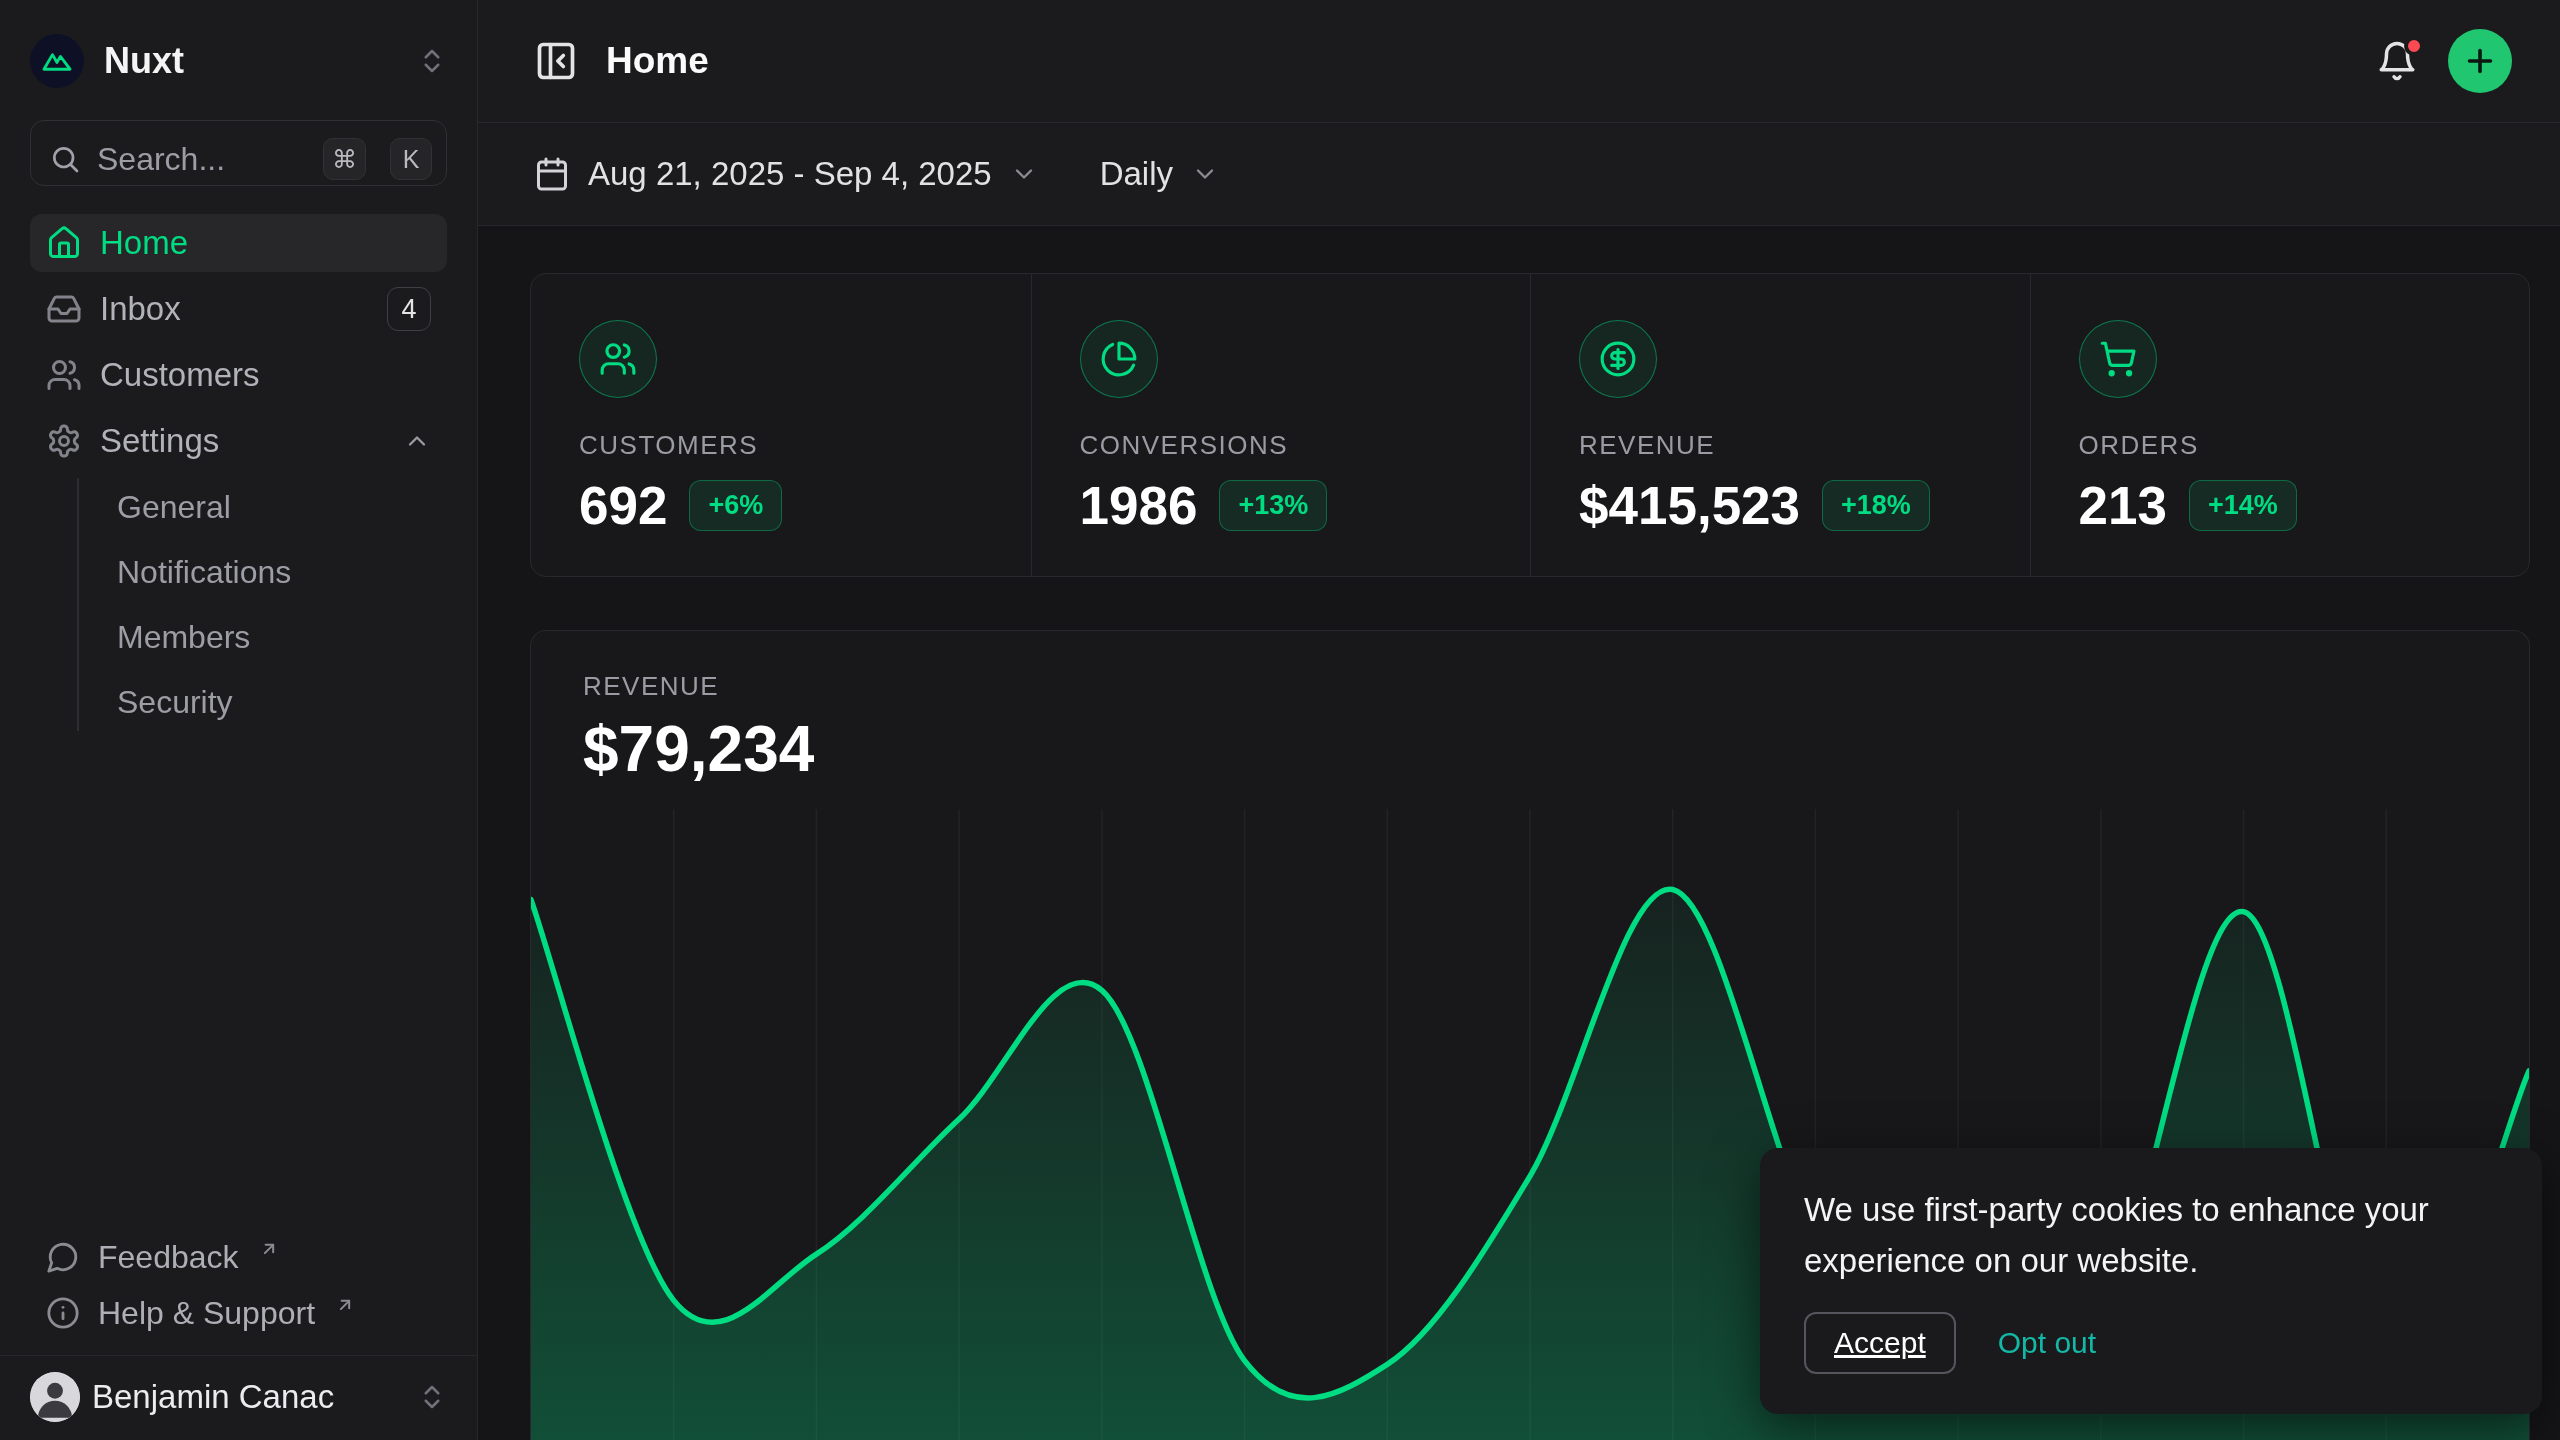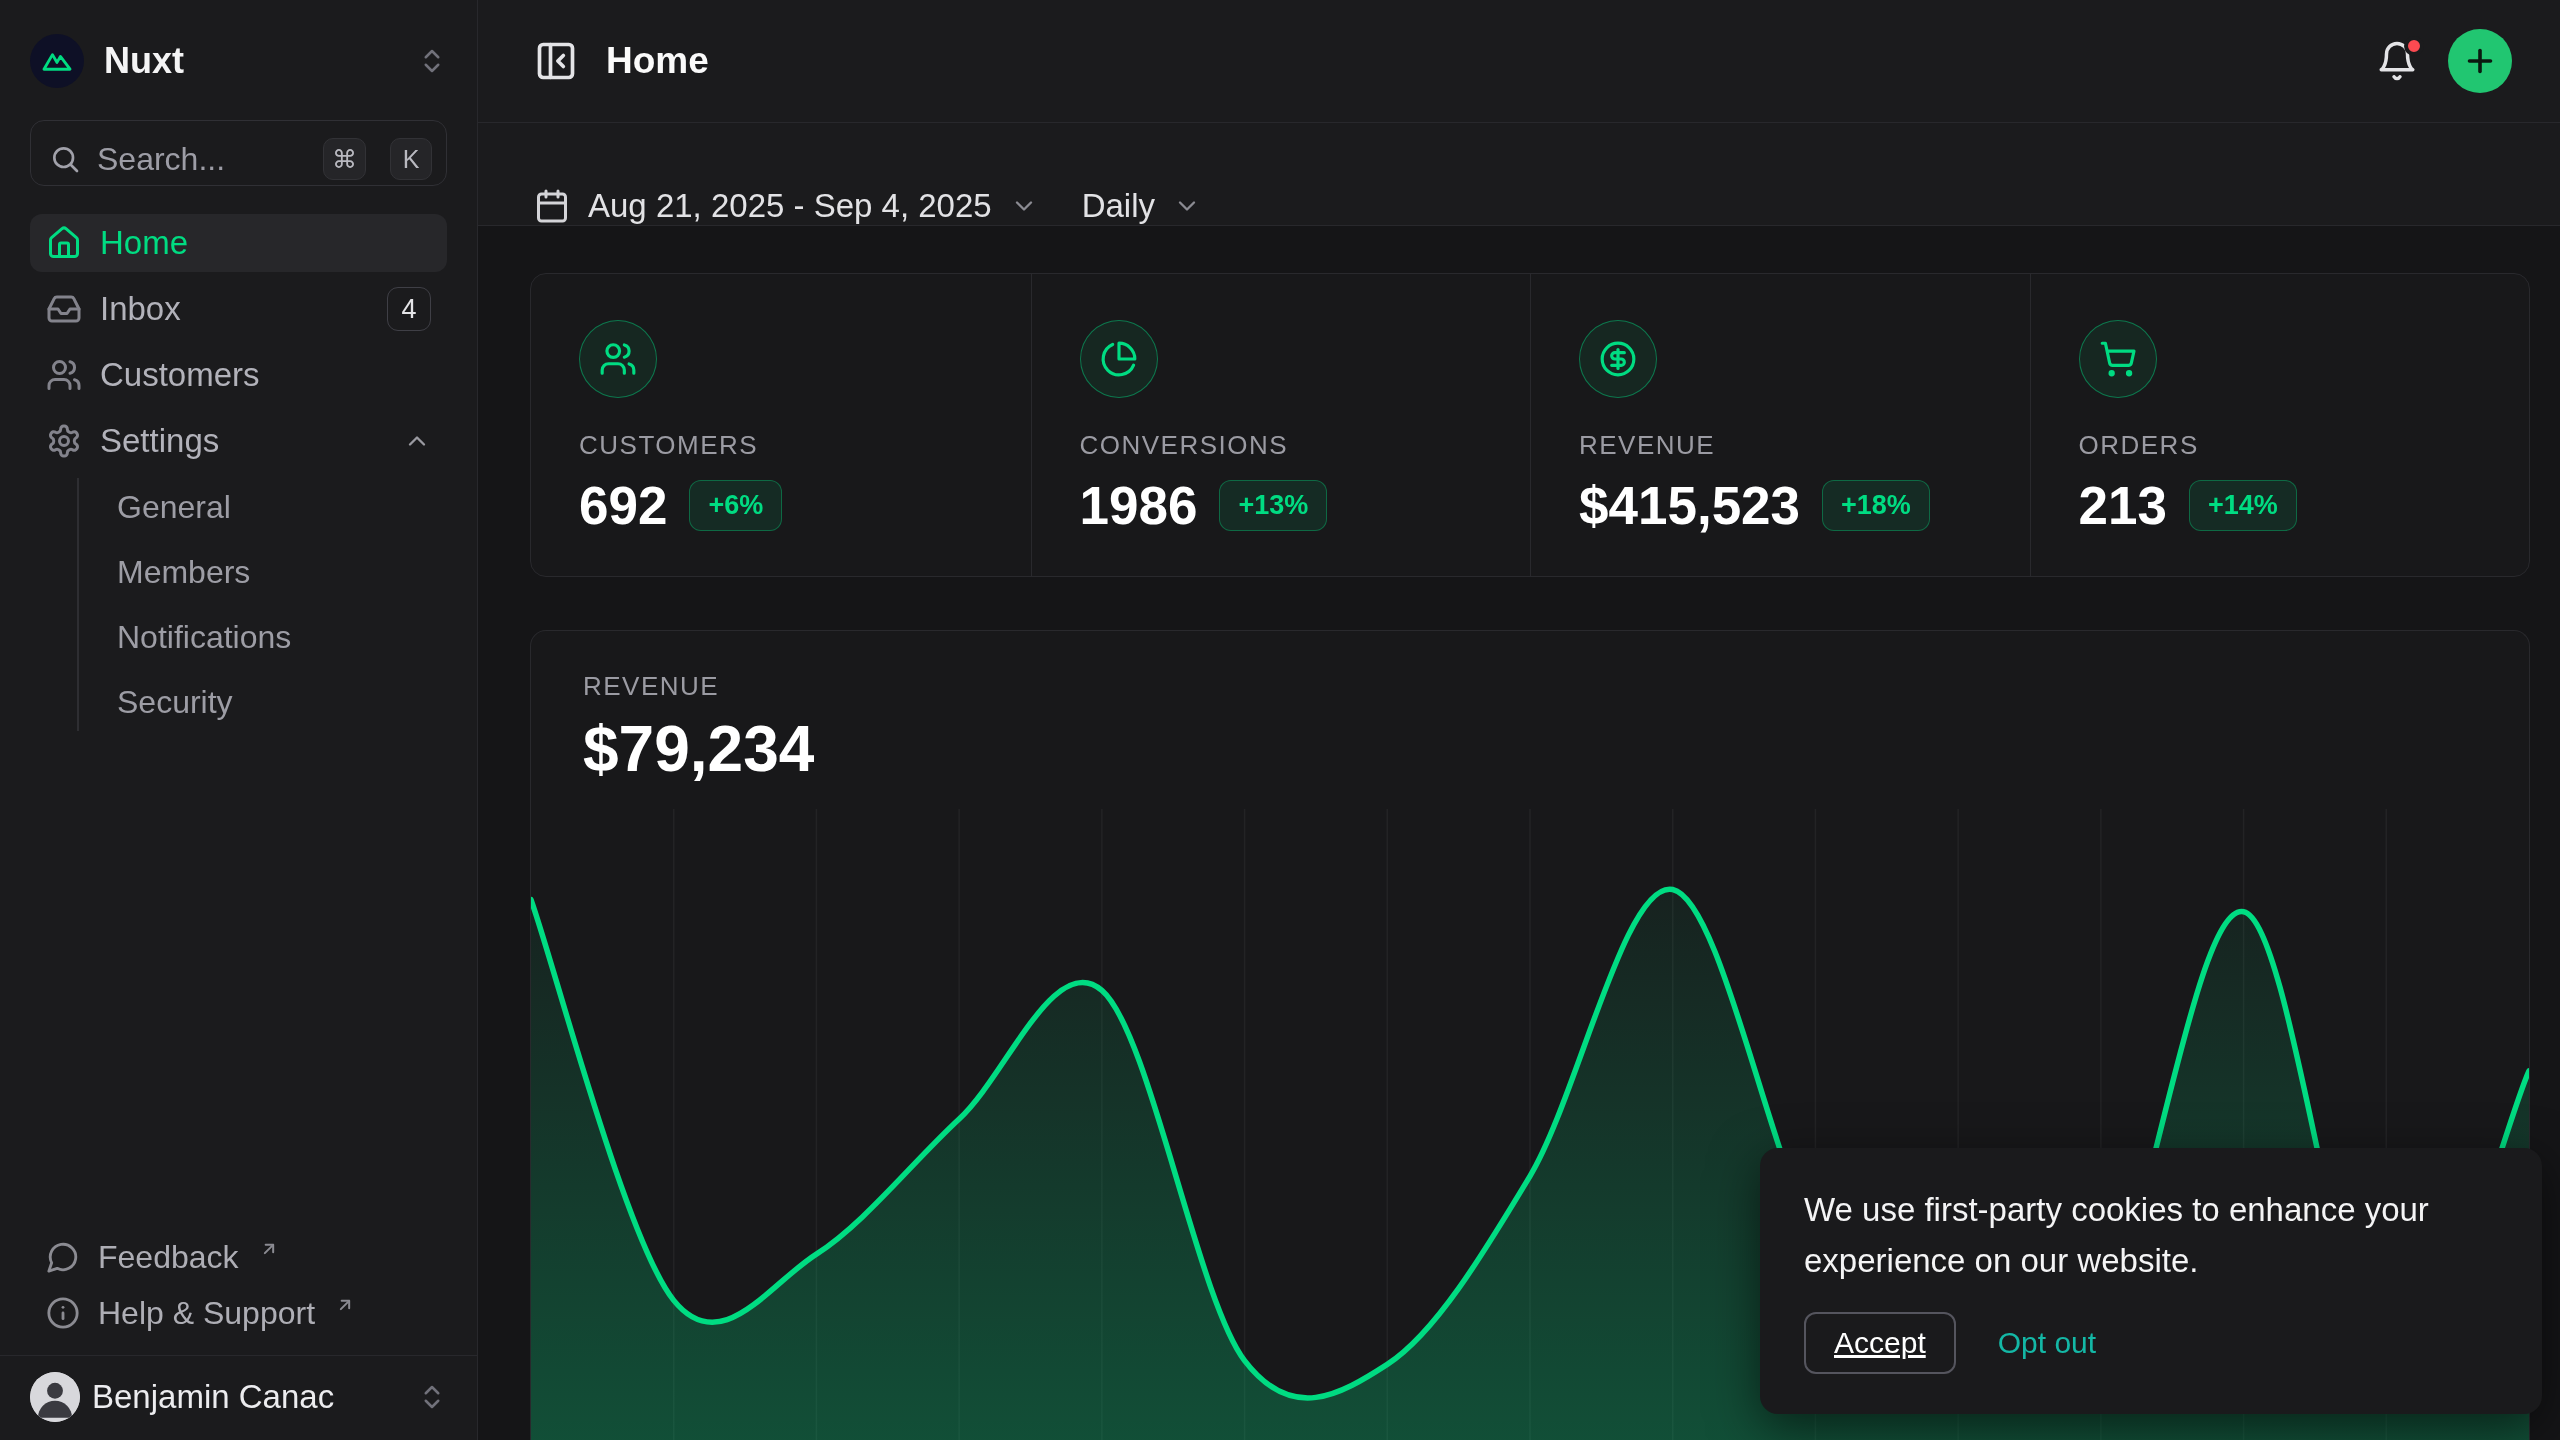--- a/index.html
+++ b/index.html
@@ -56,21 +56,21 @@
   .hdr-left { display:flex; align-items:center; gap:28px; }
   .page-title { font-size:37px; font-weight:700; color:#fafafa; }
   .hdr-right { margin-left:auto; display:flex; align-items:center; gap:30px; }
   .bell-wrap { position:relative; display:flex; color:#e4e4e7; cursor:pointer; }
   .bell-dot { position:absolute; top:-4px; right:-6px; width:20px; height:20px; border-radius:50%;
     background:#fb4a51; border:4px solid #1b1b1d; }
   .plus-btn { width:64px; height:64px; border-radius:50%; background:#21c671; border:none; cursor:pointer;
     display:flex; align-items:center; justify-content:center; color:#0b1a10; }
 
   .toolbar { position:absolute; left:478px; top:123px; right:0; height:103px; background:#1b1b1d;
-    border-bottom:1.5px solid #28282c; display:flex; align-items:flex-end; padding:0 48px 0 56px; }
+    border-bottom:1.5px solid #28282c; display:flex; align-items:center; padding:0 48px 0 56px; gap:18px; }
   .tb-group { display:flex; align-items:center; gap:18px; cursor:pointer; }
   .tb-group .cal { color:#d4d4d8; display:flex; }
   .tb-text { font-size:33px; color:#e2e2e5; }
   .tb-chev { color:#8b8b92; display:flex; }
   .tb-group.daily { margin-left:44px; }
 
   
   .main { position:absolute; left:478px; top:226px; right:0; bottom:0; background:#151517;
     padding:47px 30px 0 52px; overflow:hidden; }
   .stats { height:304px; display:grid; grid-template-columns:repeat(4,1fr);
@@ -182,22 +182,22 @@
         <span>Settings</span>
         <span class="nav-chev">
           <svg width="28" height="28" viewBox="0 0 24 24" fill="none" stroke="currentColor" stroke-width="2" stroke-linecap="round" stroke-linejoin="round">
               <path d="m6 15 6-6 6 6"></path>
             </svg>
         </span>
       </div>
 
       <div class="submenu">
         <div class="submenu-item">General</div>
+        <div class="submenu-item">Notifications</div>
         <div class="submenu-item">Members</div>
-        <div class="submenu-item">Notifications</div>
         <div class="submenu-item">Security</div>
       </div>
     </nav>
 
     <div class="sb-spacer"></div>
 
     <div class="sb-links">
       <div class="sb-link">
         <span class="nicon">
           <svg width="34" height="34" viewBox="0 0 24 24" fill="none" stroke="currentColor" stroke-width="2" stroke-linecap="round" stroke-linejoin="round">

